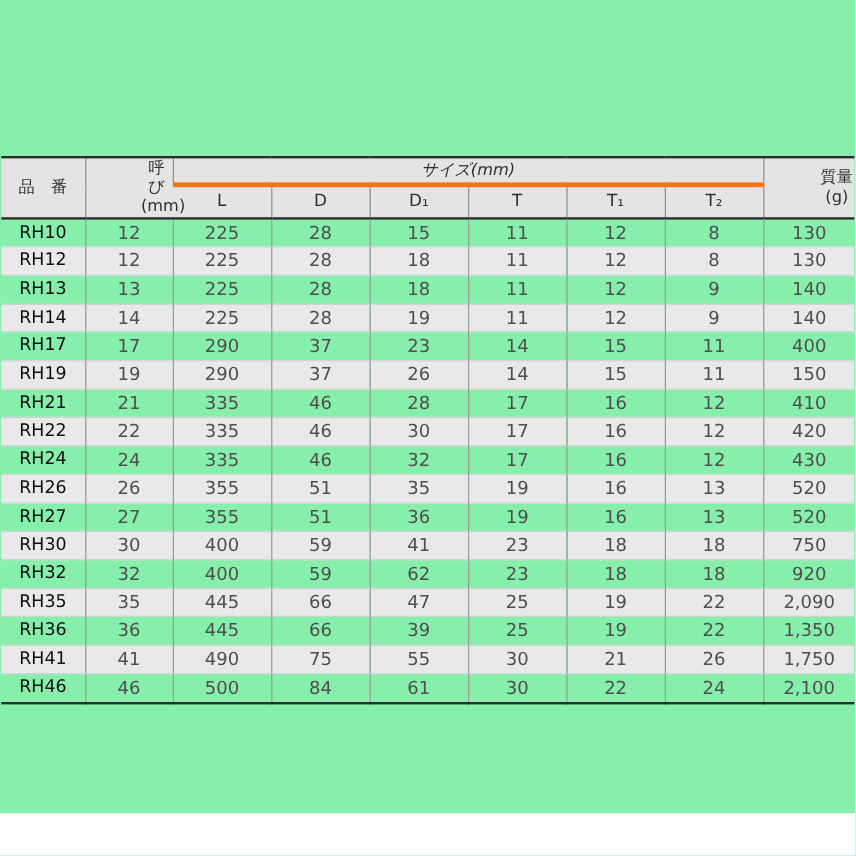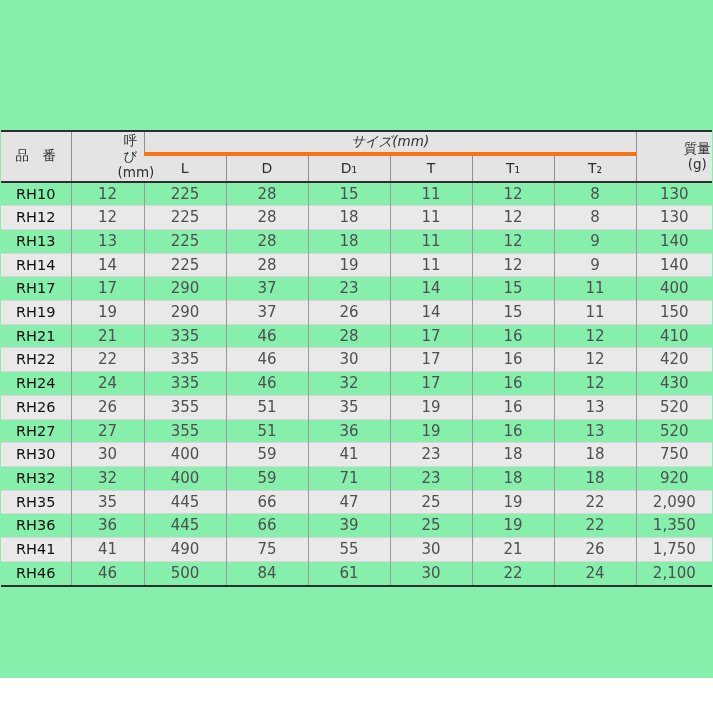--- a/index.html
+++ b/index.html
@@ -247,21 +247,21 @@
             <td>23</td>
             <td>18</td>
             <td>18</td>
             <td>750</td>
           </tr>
           <tr>
             <td>RH32</td>
             <td>32</td>
             <td>400</td>
             <td>59</td>
-            <td>71</td>
+            <td>62</td>
             <td>23</td>
             <td>18</td>
             <td>18</td>
             <td>920</td>
           </tr>
           <tr class="stripe">
             <td>RH35</td>
             <td>35</td>
             <td>445</td>
             <td>66</td>

